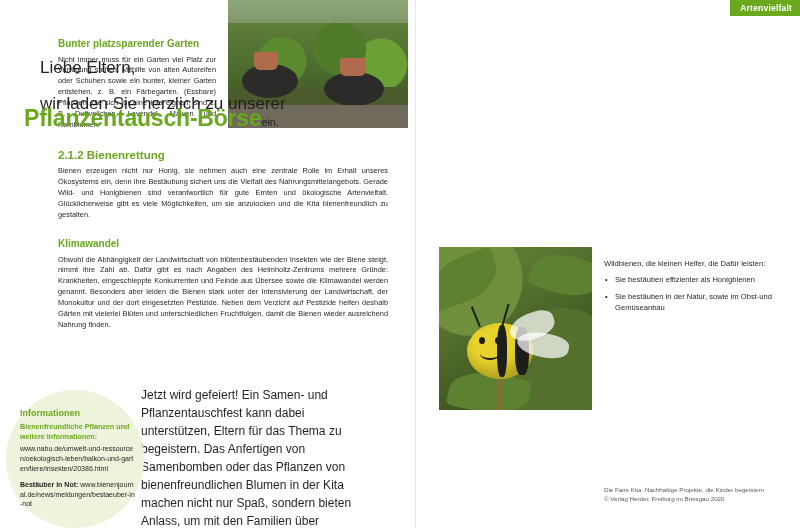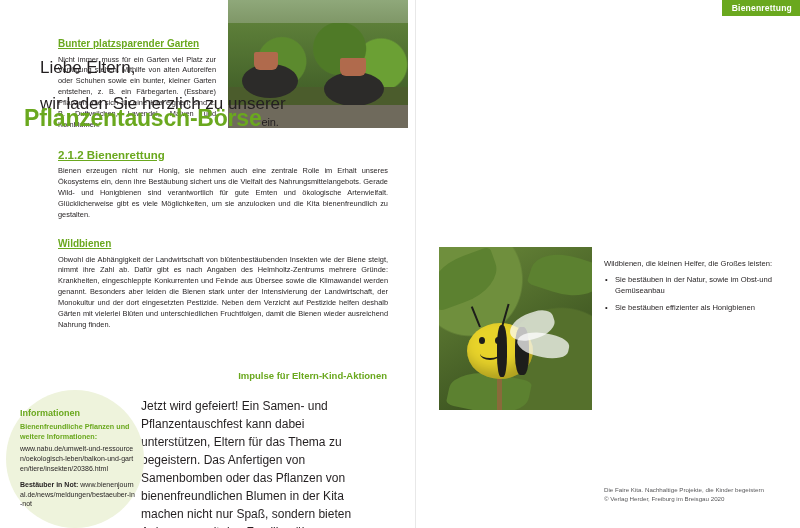--- a/index.html
+++ b/index.html
@@ -87,21 +87,20 @@
     left: 58px;
     top: 38px;
     width: 158px;
   }
   h3.green {
     color: #6aa81e;
     font-size: 10px;
     font-weight: bold;
     margin: 0 0 4px 0;
     line-height: 1.25;
-    text-decoration: underline;
   }
   h3.green.big {
     font-size: 11.5px;
   }
   p.body {
     font-size: 7.4px;
     line-height: 1.48;
     color: #231f20;
     margin: 0 0 8px 0;
     text-align: justify;
@@ -359,45 +358,44 @@
       <h3 class="green">Bunter platzsparender Garten</h3>
       <p class="body">Nicht immer muss für ein Garten viel Platz zur Verfügung stehen. Mithilfe von alten Autoreifen oder Schuhen sowie ein bunter, kleiner Garten entstehen, z. B. ein Färbegarten. (Essbare) Pflanzen, die sich für eine Kita eignen, sind z. B. Duftveilchen, Lavendel, Malven und Kornblumen.</p>
     </div>
 
     <div class="sec-bienenrettung">
       <h3 class="green big">2.1.2 Bienenrettung</h3>
       <p class="body">Bienen erzeugen nicht nur Honig, sie nehmen auch eine zentrale Rolle im Erhalt unseres Ökosystems ein, denn ihre Bestäubung sichert uns die Vielfalt des Nahrungsmittelangebots. Gerade Wild- und Honigbienen sind verantwortlich für gute Ernten und ökologische Artenvielfalt. Glücklicherweise gibt es viele Möglichkeiten, um sie anzulocken und die Kita bienenfreundlich zu gestalten.</p>
     </div>
 
     <div class="sec-hintergrund">
-      <h3 class="green">Wildbienen</h3>
+      <h3 class="green">Klimawandel</h3>
       <p class="body">Obwohl die Abhängigkeit der Landwirtschaft von blütenbestäubenden Insekten wie der Biene steigt, nimmt ihre Zahl ab. Dafür gibt es nach Angaben des Helmholtz-Zentrums mehrere Gründe: Krankheiten, eingeschleppte Konkurrenten und Feinde aus Übersee sowie die Klimawandel werden genannt. Besonders aber leiden die Bienen stark unter der Intensivierung der Landwirtschaft, der Monokultur und der dort eingesetzten Pestizide. Neben dem Verzicht auf Pestizide helfen deshalb Gärten mit vielerlei Blüten und unterschiedlichen Fruchtfolgen, damit die Bienen wieder ausreichend Nahrung finden.</p>
     </div>
 
     <div class="impulse">
-      <h3>Impulse für Eltern-Kind-Aktionen</h3>
       <p>Jetzt wird gefeiert! Ein Samen- und Pflanzentauschfest kann dabei unterstützen, Eltern für das Thema zu begeistern. Das Anfertigen von Samenbomben oder das Pflanzen von bienenfreundlichen Blumen in der Kita machen nicht nur Spaß, sondern bieten Anlass, um mit den Familien über Nachhaltigkeit ins Gespräch zu kommen.</p>
     </div>
 
     <div class="materialtipp">
       <div class="inner">
         <h4>Informationen</h4>
         <p class="sub">Bienenfreundliche Pflanzen und weitere Informationen:</p>
         <p class="lnk">www.nabu.de/umwelt-und-ressourcen/oekologisch-leben/balkon-und-garten/tiere/insekten/20386.html</p>
         <p class="lnk2">
           <b>Bestäuber in Not:</b>
           <span>www.bienenjournal.de/news/meldungen/bestaeuber-in-not</span>
         </p>
       </div>
     </div>
   </div>
 
   <div class="right-panel"></div>
 
-  <div class="kopiervorlage">Bienenrettung</div>
+  <div class="kopiervorlage">Artenvielfalt</div>
 
   <div class="r-pad" style="top:38px;">
     <p class="anrede">Liebe Eltern,</p>
   </div>
 
   <div class="r-pad" style="top:74px;">
     <p class="anrede">wir laden Sie herzlich zu unserer</p>
   </div>
 
   <div class="r-pad" style="top:105px;">
@@ -422,24 +420,24 @@
     <div class="bee-face">
       <div class="bee-eye" style="left:4px;top:2px;"></div>
       <div class="bee-eye" style="left:20px;top:2px;"></div>
       <div class="bee-smile"></div>
     </div>
     <div class="bee-wing" style="left:70px;top:66px;width:46px;height:26px;transform:rotate(-18deg);"></div>
     <div class="bee-wing" style="left:78px;top:86px;width:52px;height:24px;transform:rotate(12deg);"></div>
   </div>
 
   <div class="wild-text">
-    <p class="lead">Wildbienen, die kleinen Helfer, die Großes leisten:</p>
+    <p class="lead">Wildbienen, die kleinen Helfer, die Dafür leisten:</p>
     <ul>
+      <li>Sie bestäuben effizienter als Honigbienen</li>
       <li>Sie bestäuben in der Natur, sowie im Obst-und Gemüseanbau</li>
-      <li>Sie bestäuben effizienter als Honigbienen</li>
     </ul>
   </div>
 
   <div class="credit">
     <div>Die Faire Kita. Nachhaltige Projekte, die Kinder begeistern</div>
     <div>© Verlag Herder, Freiburg im Breisgau 2020</div>
   </div>
 
 </div>
 

